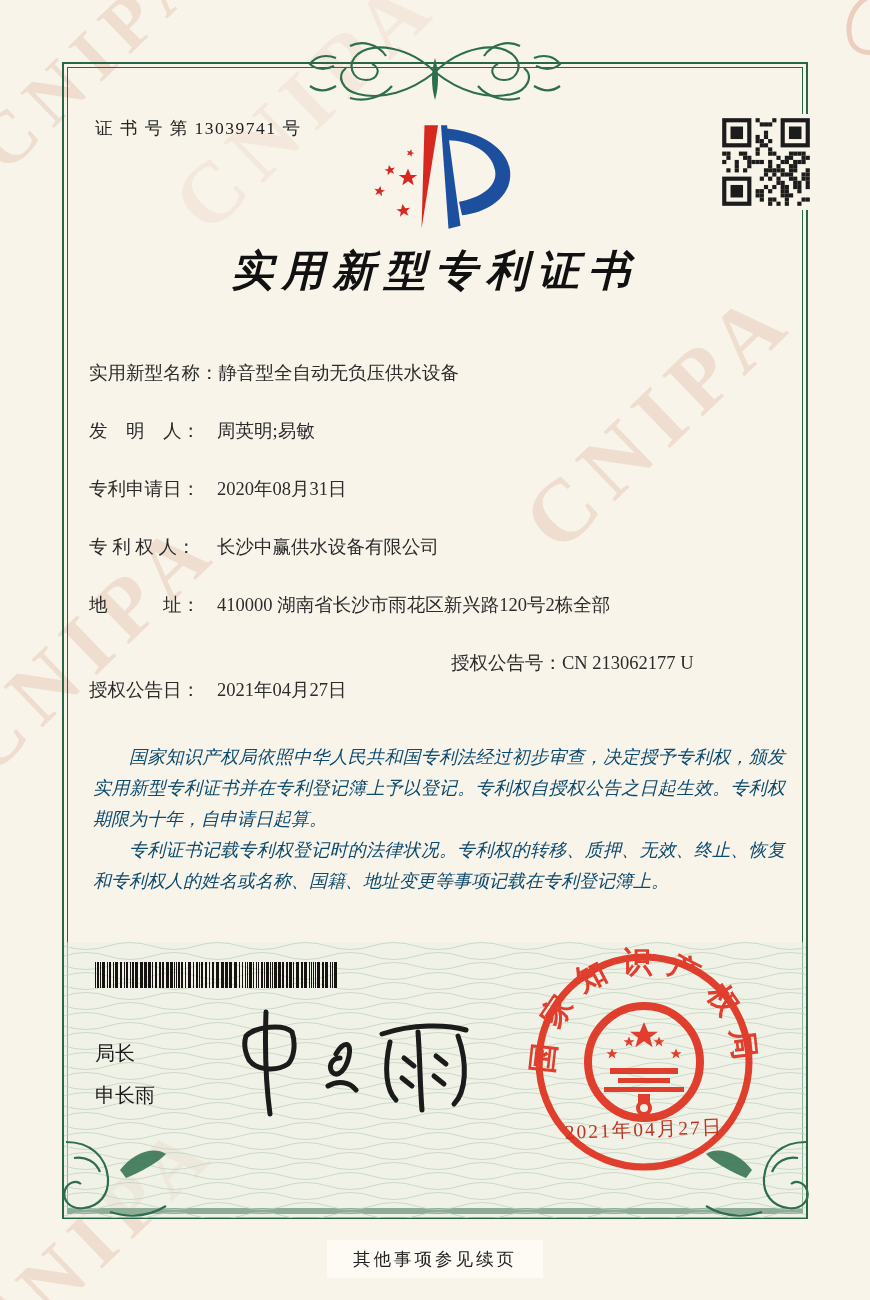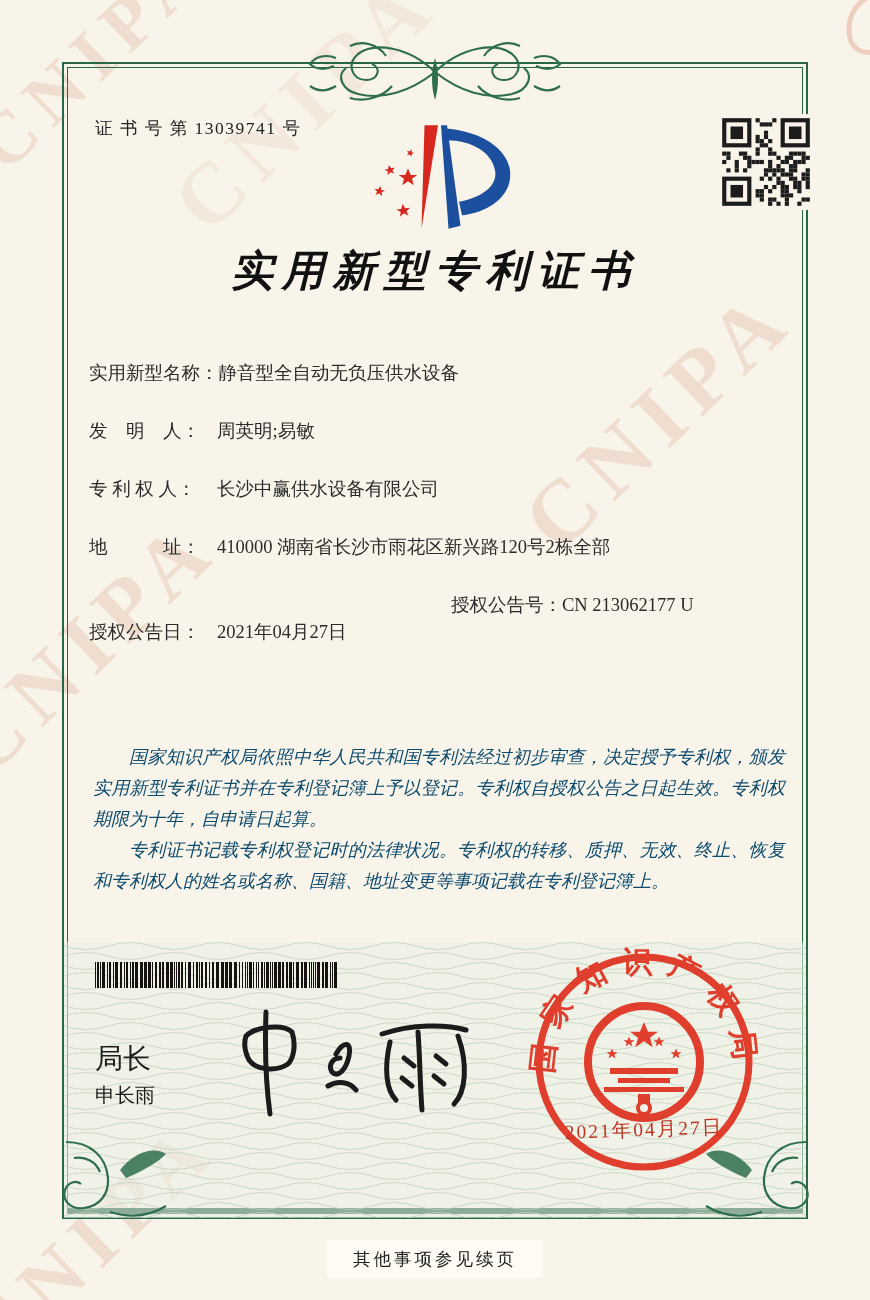--- a/index.html
+++ b/index.html
@@ -43,21 +43,21 @@
   .grant-left { width:362px;margin-top:27px; }
   
   .body-text {
     position:absolute; left:93px; top:742px; width:692px;
     font-size:18px; line-height:31px; text-align:justify; color:#0c4a6e;font-style:italic;
   }
   .body-text p { text-indent:2em; }
   
   .waves-svg { position:absolute; left:64px; top:942px; }
   .barcode-svg { position:absolute; left:95px; top:962px; }
-  .sig-role { position:absolute; left:95px; top:1040px; font-family:"Liberation Sans","DejaVu Sans",sans-serif; font-size:28px; color:#1d1d1d; }
+  .sig-role { position:absolute; left:95px; top:1040px; font-family:"Liberation Sans","DejaVu Sans",sans-serif; font-size:20px; color:#1d1d1d; }
   .sig-name { position:absolute; left:95px; top:1082px; font-family:Liberation Serif, serif; font-size:20px; color:#1d1d1d; }
   .signature-svg { position:absolute; left:232px; top:1006px; }
   .seal-svg { position:absolute; left:528px; top:946px; }
   .seal-date {
     position:absolute; left:534px; top:1116px; width:220px; text-align:center;
     font-size:19.5px; letter-spacing:2px; color:#bf3423; transform:rotate(-2deg);
   }
   .page-info {
     position:absolute; left:62px; top:1184px; width:746px; text-align:center;
     font-size:15px; letter-spacing:2px; color:#333;
@@ -309,20 +309,23 @@
   <div class="doc-title">实用新型专利证书</div>
 
   <div class="content">
     <div class="field-row">
       <span class="field-label">实用新型名称：</span><span>静音型全自动无负压供水设备</span>
     </div>
     <div class="field-row">
       <span class="field-label">发　明　人：</span><span>周英明;易敏</span>
     </div>
     <div class="field-row">
+      <span class="field-label">专利申请日：</span><span>2020年08月31日</span>
+    </div>
+    <div class="field-row">
       <span class="field-label">专 利 权 人：</span><span>长沙中赢供水设备有限公司</span>
     </div>
     <div class="field-row">
       <span class="field-label">地　　　址：</span><span>410000 湖南省长沙市雨花区新兴路120号2栋全部</span>
     </div>
     <div class="field-row grant-row">
       <span class="grant-left"><span class="field-label">授权公告日：</span><span>2021年04月27日</span></span>
       <span><span>授权公告号：</span><span>CN 213062177 U</span></span>
     </div>
   </div>

